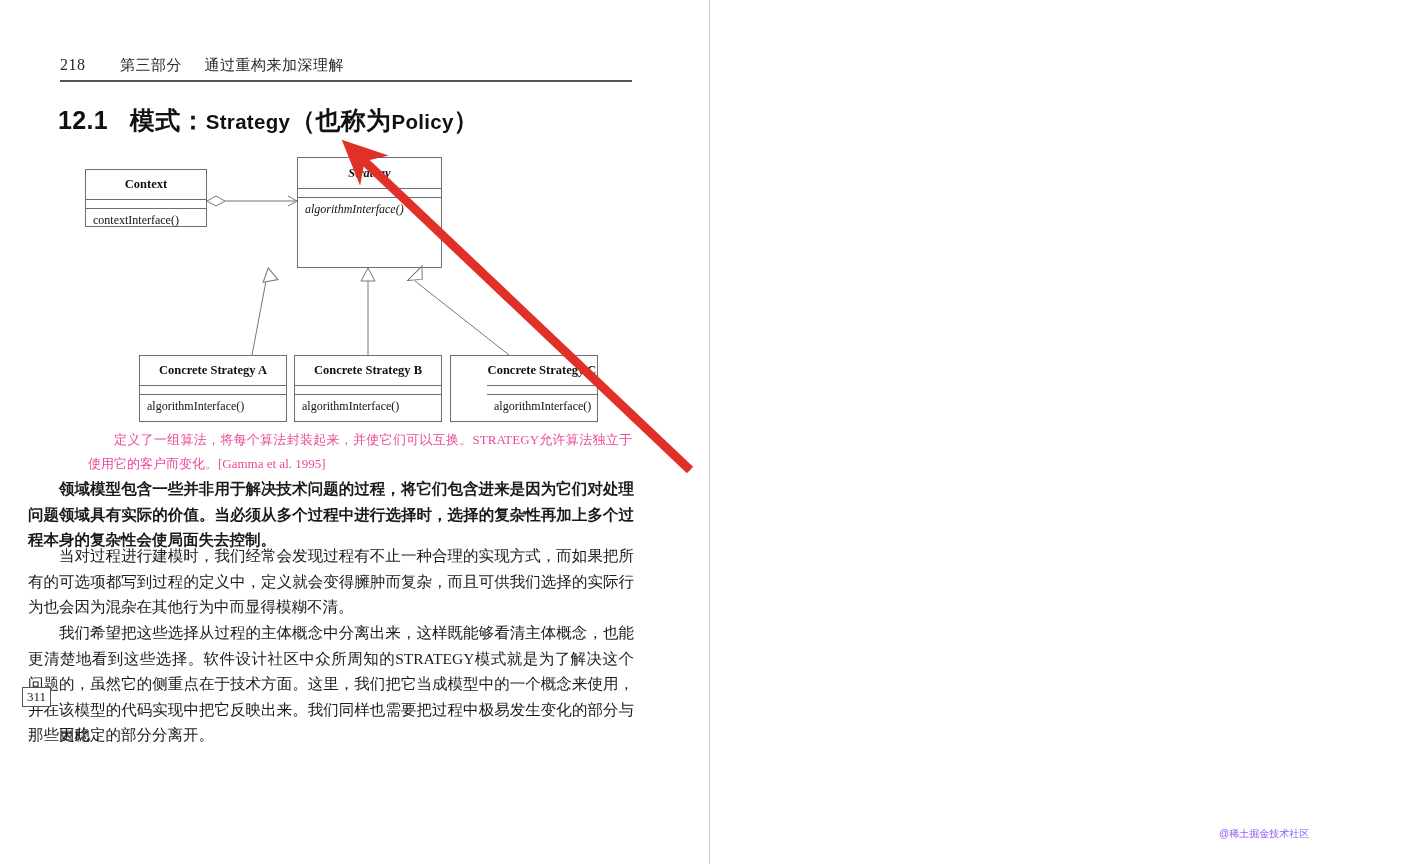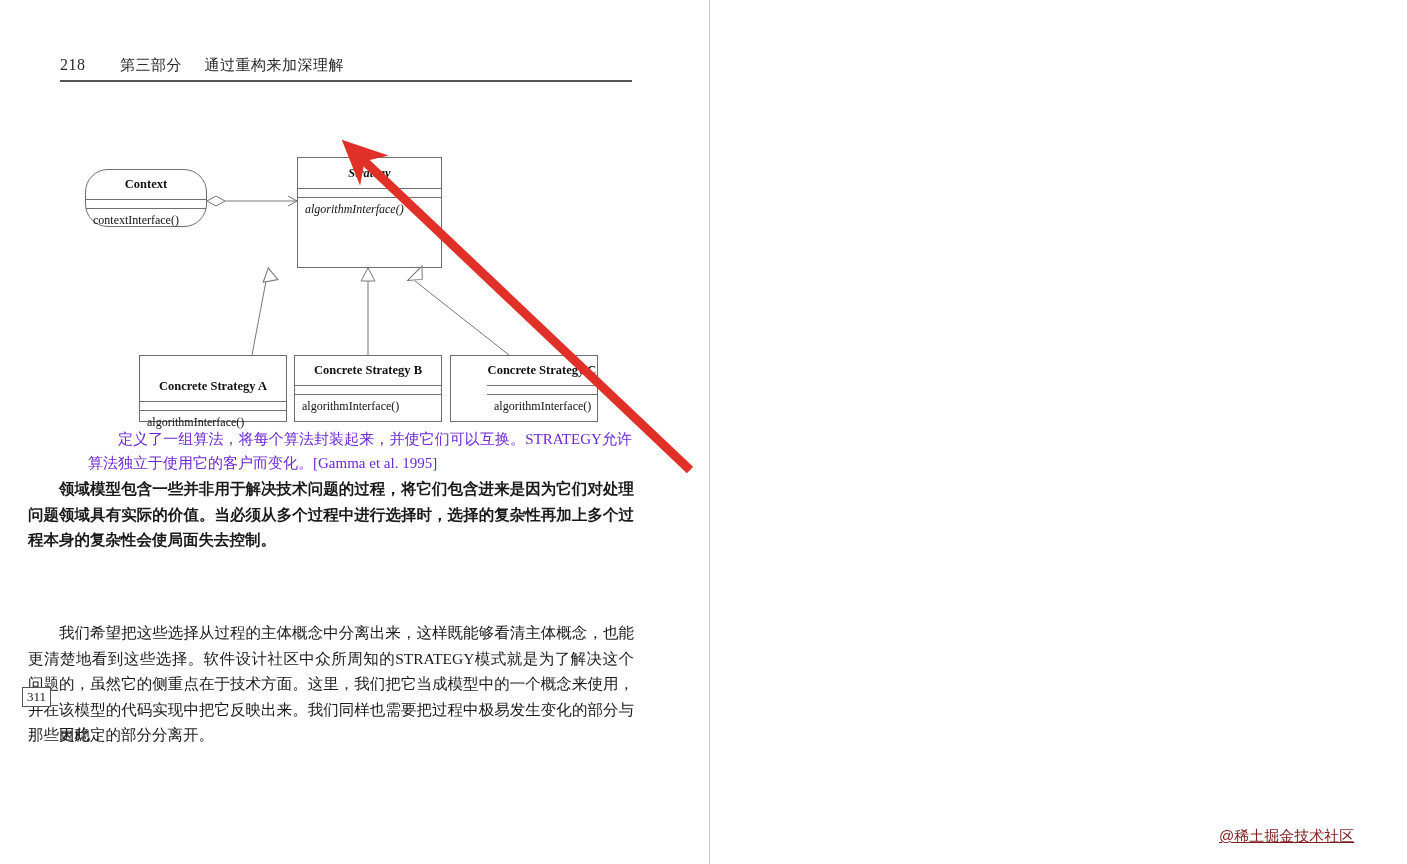--- a/index.html
+++ b/index.html
@@ -48,39 +48,39 @@
   .para {
     position: absolute;
     font-family: "Liberation Serif", "DejaVu Serif", serif;
     color: #1a1a1a;
     line-height: 25.5px;
     text-align: justify;
     text-justify: inter-ideograph;
     font-size: 15.5px;
   }
   .para.bold { font-weight: 700; }
-  .para.quote { font-size: 15px; color: #6d28d9; }
+  .para.quote { font-size: 13px; color: #ec4899; }
   .indent { text-indent: 2em; }
 
   
   .marginbox {
     position: absolute;
     border: 1px solid #555;
     font-family: "Liberation Serif", serif;
     font-size: 13px; color: #222;
     padding: 0px 4px 1px 4px;
     background: #fff;
     line-height: 17px;
   }
 
   
   .watermark {
     position: absolute; left: 1219px; top: 827px;
     font-family: "Liberation Sans", sans-serif;
-    font-size: 15px; color: #7f1d1d; white-space: nowrap; text-decoration: underline;
+    font-size: 10px; color: #8b5cf6; white-space: nowrap;
   }
 
   
   .uml { position: absolute; }
   .uml-box {
     position: absolute;
     border: 1px solid #6e6e6e;
     background: #fff;
   }
   .uml-title {
@@ -112,37 +112,40 @@
 
     <div class="runhead" style="left:60px; top:56px;">
       <span class="pgnum">218</span>
       <span style="display:inline-block;width:26px"></span>
       <span>第三部分</span>
       <span style="display:inline-block;width:14px"></span>
       <span>通过重构来加深理解</span>
     </div>
     <div class="runhead-rule" style="left:60px; top:80px; width:572px;"></div>
 
+    <div class="sec-heading">
+      <span class="num">12.1</span><span>模式：</span><span class="sc">Strategy</span><span>（也称为</span><span class="sc">Policy</span><span>）</span>
+    </div>
 
     <div class="uml" style="left:0px; top:0px; width:709px; height:430px;">
 
-      <div class="uml-box" style="left:85px; top:169px; width:122px; height:58px;border-radius:23px;">
+      <div class="uml-box" style="left:85px; top:169px; width:122px; height:58px;">
         <div class="uml-title" style="height:30px;">Context</div>
         <div class="uml-empty"></div>
         <div class="uml-attrs">contextInterface()</div>
       </div>
 
       <div class="uml-box" style="left:297px; top:157px; width:145px; height:111px;">
         <div class="uml-title italic" style="height:31px;">Strategy</div>
         <div class="uml-empty"></div>
         <div class="uml-attrs italic">algorithmInterface()</div>
       </div>
 
       <div class="uml-box" style="left:139px; top:355px; width:148px; height:67px;">
-        <div class="uml-title" style="height:30px;margin-top:16px;">Concrete Strategy A</div>
+        <div class="uml-title" style="height:30px;">Concrete Strategy A</div>
         <div class="uml-empty"></div>
         <div class="uml-attrs">algorithmInterface()</div>
       </div>
 
       <div class="uml-box" style="left:294px; top:355px; width:148px; height:67px;">
         <div class="uml-title" style="height:30px;">Concrete Strategy B</div>
         <div class="uml-empty"></div>
         <div class="uml-attrs">algorithmInterface()</div>
       </div>
 
@@ -168,20 +171,21 @@
           <line x1="509" y1="355" x2="415" y2="281"></line>
           <path d="M409,282 L423,278 L420,265 Z" fill="#fff" transform="rotate(12 416 275)"></path>
         </g>
       </svg>
     </div>
 
     <div class="para quote indent" style="left:88px; top:428px; width:544px; line-height:23.5px;">定义了一组算法，将每个算法封装起来，并使它们可以互换。STRATEGY允许算法独立于使用它的客户而变化。[Gamma et al. 1995]</div>
 
     <div class="para bold indent" style="left:28px; top:476px; width:606px;">领域模型包含一些并非用于解决技术问题的过程，将它们包含进来是因为它们对处理问题领域具有实际的价值。当必须从多个过程中进行选择时，选择的复杂性再加上多个过程本身的复杂性会使局面失去控制。</div>
 
+    <div class="para indent" style="left:28px; top:543px; width:606px;">当对过程进行建模时，我们经常会发现过程有不止一种合理的实现方式，而如果把所有的可选项都写到过程的定义中，定义就会变得臃肿而复杂，而且可供我们选择的实际行为也会因为混杂在其他行为中而显得模糊不清。</div>
 
     <div class="para indent" style="left:28px; top:620px; width:606px;">我们希望把这些选择从过程的主体概念中分离出来，这样既能够看清主体概念，也能更清楚地看到这些选择。软件设计社区中众所周知的STRATEGY模式就是为了解决这个问题的，虽然它的侧重点在于技术方面。这里，我们把它当成模型中的一个概念来使用，并在该模型的代码实现中把它反映出来。我们同样也需要把过程中极易发生变化的部分与那些更稳定的部分分离开。</div>
 
     <div class="para indent" style="left:28px; top:722px; width:606px;">因此：</div>
 
 
     <div class="marginbox" style="left:22px; top:687px;">311</div>
   </div>
 
   <div class="divider"></div>

